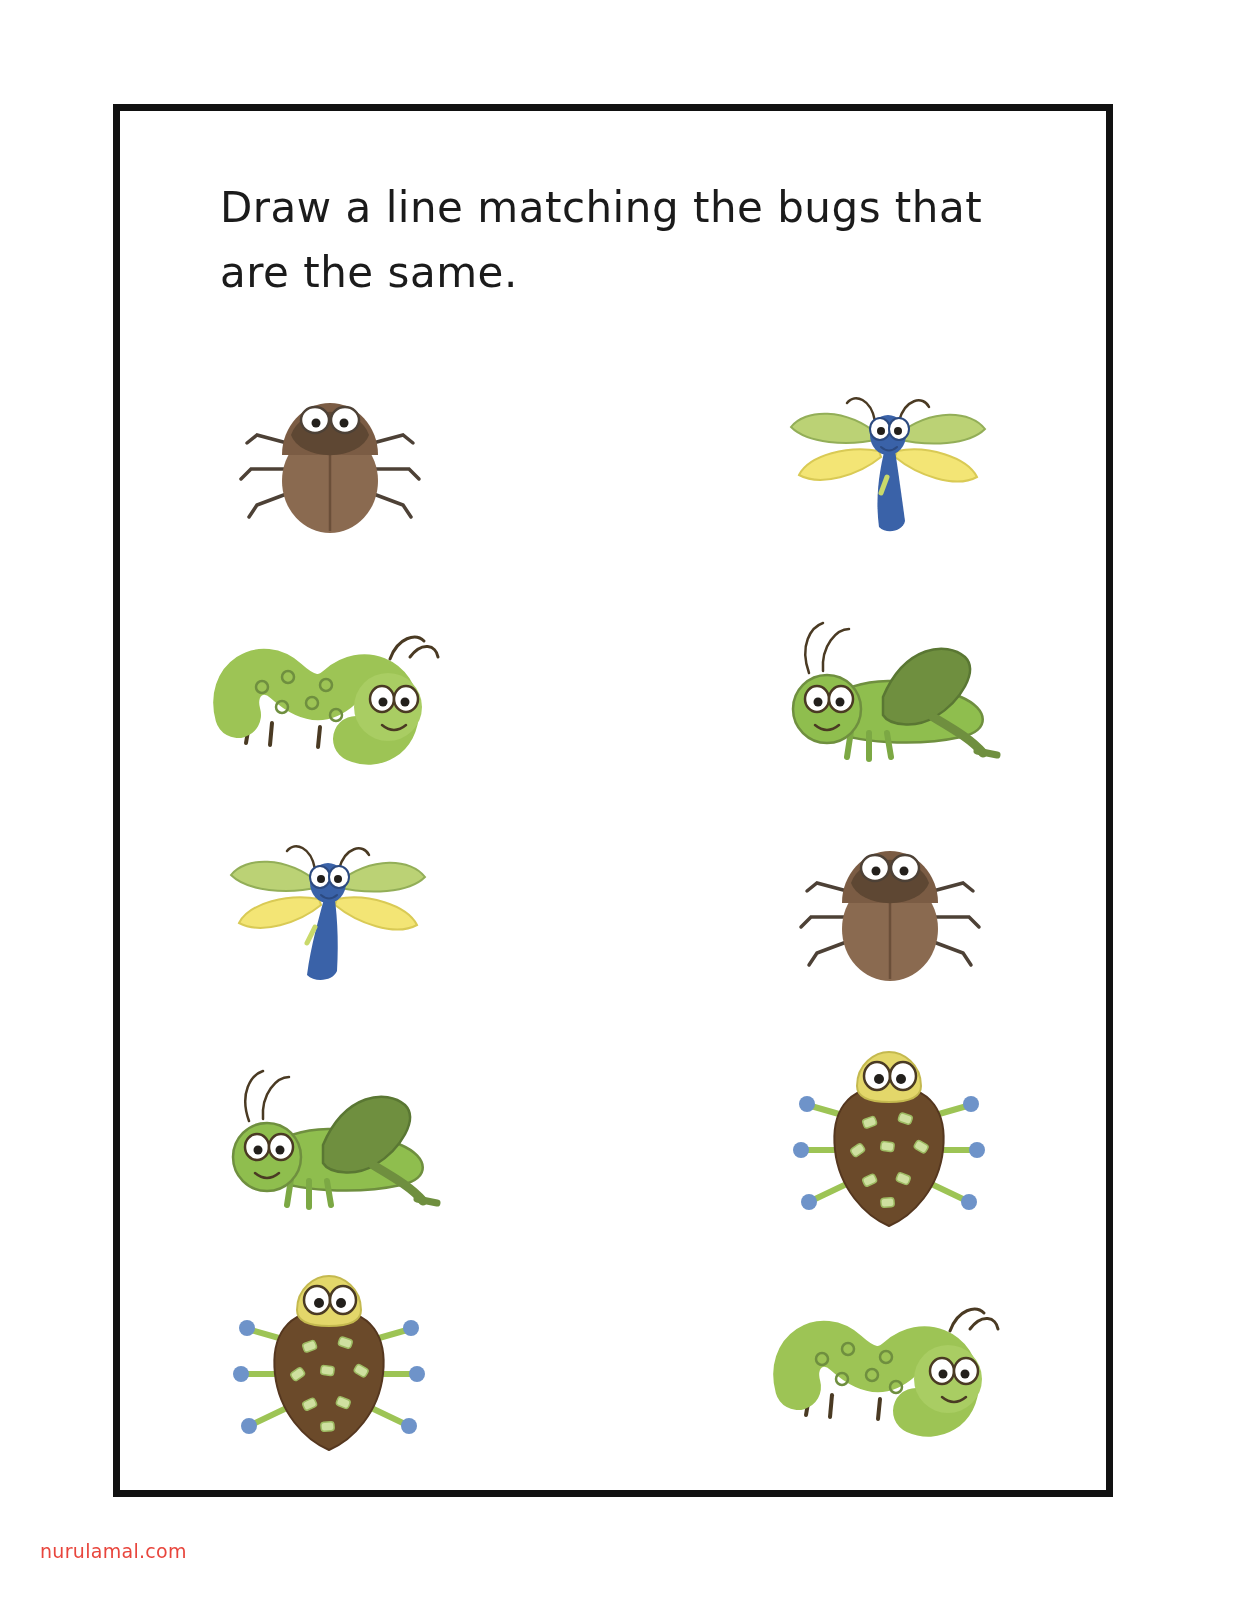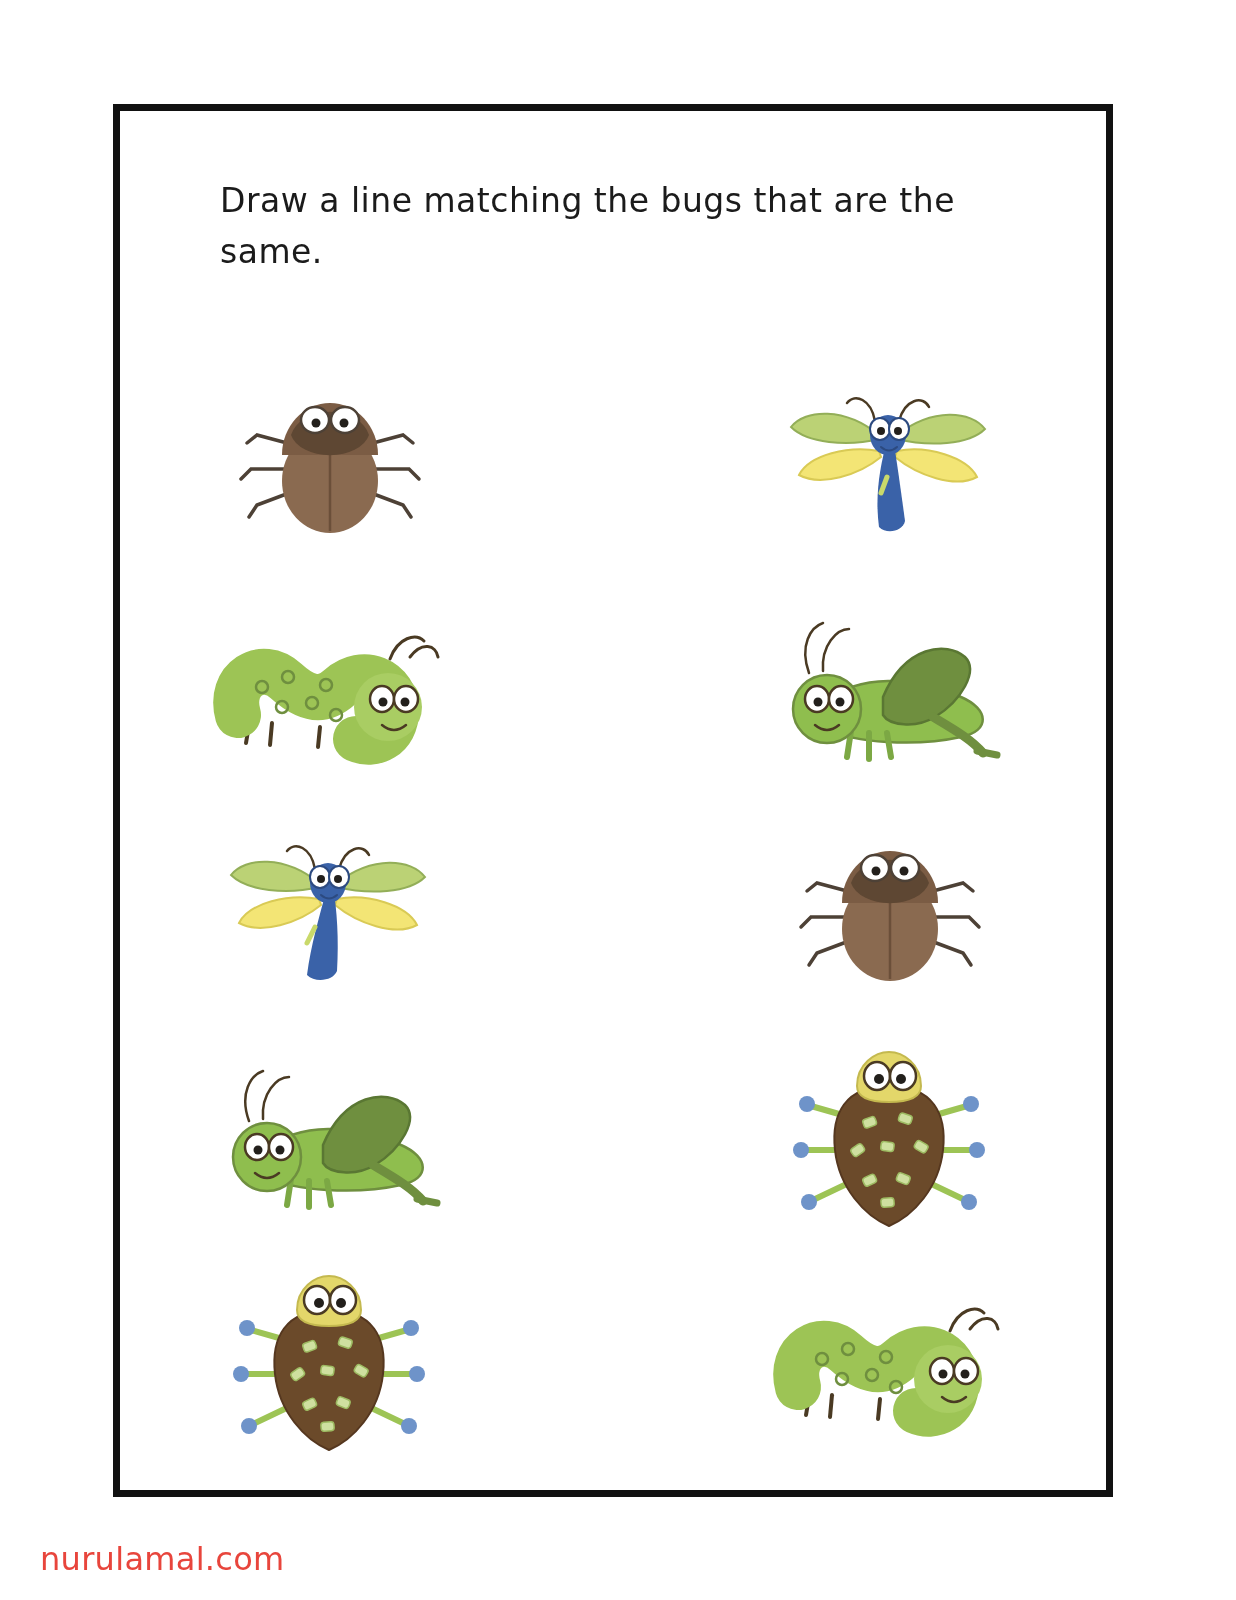--- a/index.html
+++ b/index.html
@@ -23,21 +23,21 @@
     background: #ffffff;
     border: 7px solid #111111;
     box-sizing: border-box;
   }
   .instructions {
     position: absolute;
     left: 100px;
     top: 64px;
     width: 810px;
     font-family: "DejaVu Sans", sans-serif;
-    font-size: 33px;
+    font-size: 42px;
     line-height: 1.55;
     letter-spacing: 0.5px;
     color: #1b1b1b;
   }
   .columns {
     position: absolute;
     left: 0;
     top: 245px;
     width: 100%;
     height: 1120px;
@@ -59,21 +59,21 @@
     align-items: center;
     justify-content: center;
   }
   .slot svg { display: block; }
 
   .credit {
     position: absolute;
     left: 40px;
     top: 1540px;
     font-family: "DejaVu Sans", sans-serif;
-    font-size: 32px;
+    font-size: 19px;
     color: #e8453c;
     letter-spacing: 0.3px;
   }
 </style>
 </head>
 <body>
 
 <div class="worksheet">
 
   <div class="instructions">Draw a line matching the bugs that are the same.</div>

